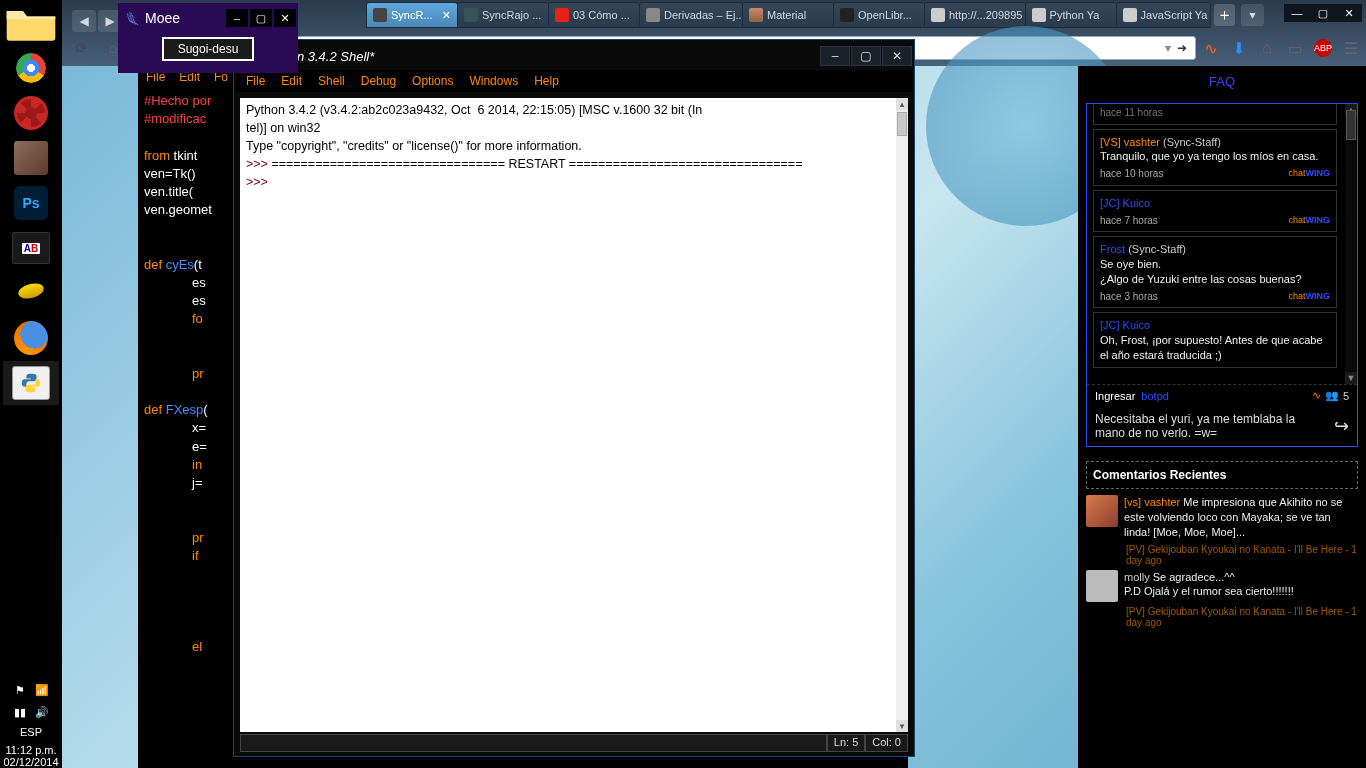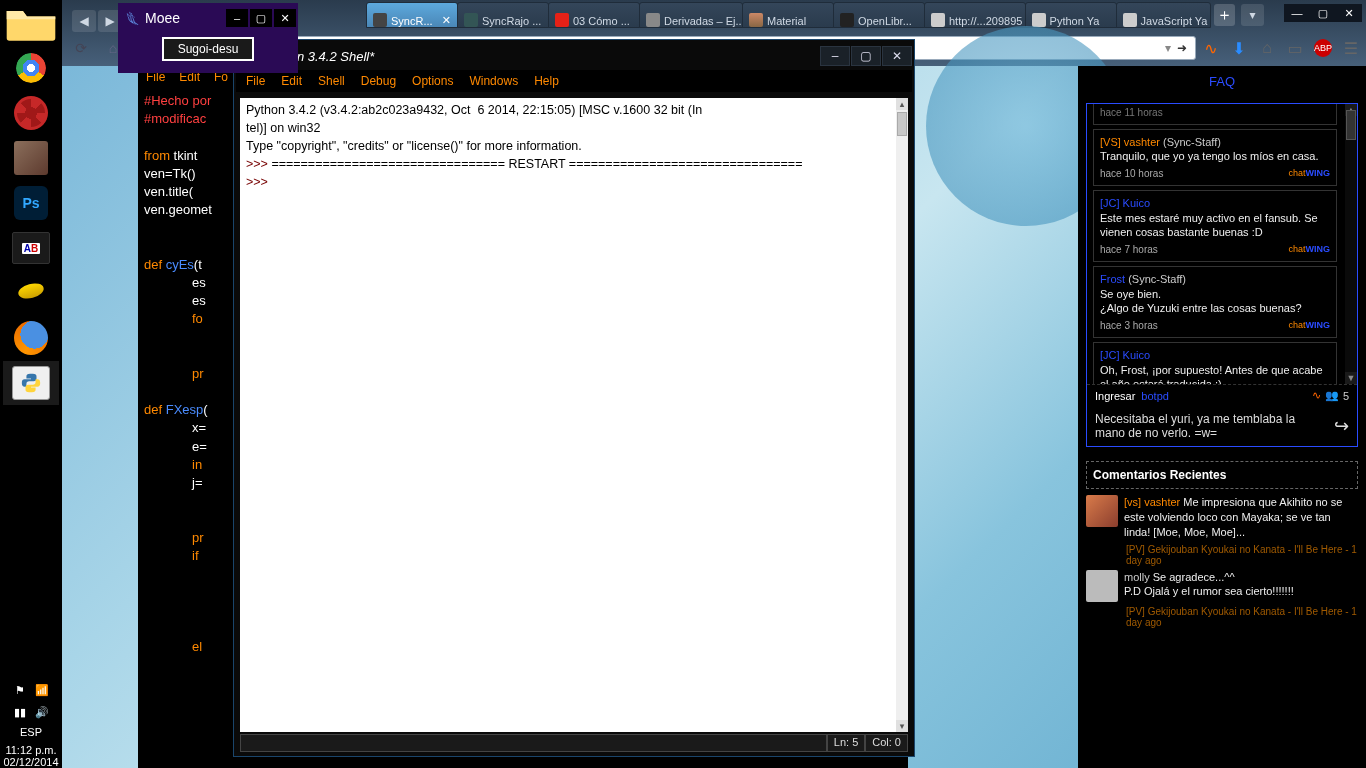--- a/index.html
+++ b/index.html
@@ -26,21 +26,21 @@
 .tray-icons { display:flex; flex-wrap:wrap; gap:6px; justify-content:center; padding:4px; }
 .tray-icons span { width:16px; height:16px; display:inline-block; }
 
 
 .browser-chrome { position:absolute; left:62px; top:0; right:0; height:66px; background: linear-gradient(#2a3b4d,#47607a); }
 .win-controls-top { position:absolute; right:4px; top:4px; display:flex; gap:0; }
 .win-controls-top div { width:26px; height:18px; background:#0f1620; color:#fff; display:flex; align-items:center; justify-content:center; font-size:11px; }
 .browser-nav { position:absolute; left:10px; top:10px; display:flex; gap:2px; }
 .nav-btn { width:24px; height:22px; background:rgba(255,255,255,.12); border-radius:3px; display:flex; align-items:center; justify-content:center; color:#cfd8e3; font-size:12px; }
 .tab-strip { position:absolute; left:44px; top:2px; right:100px; height:28px; display:flex; overflow:hidden; }
-.tab { height:26px; min-width:92px; max-width:104px; background: linear-gradient(#34465a,#2a3b4d); border-radius:3px 3px 0 0; display:flex; align-items:flex-end; padding:0 6px; color:#d0d9e4; font-size:11px; gap:4px; border:1px solid #1f2c3a; margin-right:-1px; white-space:nowrap; overflow:hidden; }
+.tab { height:26px; min-width:92px; max-width:104px; background: linear-gradient(#34465a,#2a3b4d); border-radius:3px 3px 0 0; display:flex; align-items:center; padding:0 6px; color:#d0d9e4; font-size:11px; gap:4px; border:1px solid #1f2c3a; margin-right:-1px; white-space:nowrap; overflow:hidden; }
 .tab.active { background:linear-gradient(#5da9dd,#4a87b7); color:#fff; }
 .tab .favicon { width:14px; height:14px; flex:none; background:#888; border-radius:2px; }
 .tab .close { margin-left:auto; font-size:11px; }
 .tab-add { width:22px; height:22px; background:rgba(255,255,255,.18); border-radius:3px; display:flex; align-items:center; justify-content:center; color:#fff; margin:2px 4px; }
 .url-row { position:absolute; left:6px; right:6px; top:34px; height:28px; display:flex; align-items:center; gap:6px; }
 .url-ctrl { width:26px; height:24px; display:flex; align-items:center; justify-content:center; color:#445; font-size:14px; }
 .url-bar { flex:1; height:24px; background:#fff; border:1px solid #9ab; border-radius:3px; display:flex; align-items:center; padding:0 8px; color:#333; font-size:12px; gap:6px; }
 .url-icons { display:flex; gap:10px; align-items:center; }
 .url-icons span { width:18px; height:18px; display:flex; align-items:center; justify-content:center; color:#666; }
 
@@ -257,21 +257,20 @@
       <div class="chat-msg">
         <span class="chat-user">[VS] vashter</span> <span class="chat-staff">(Sync-Staff)</span>
         <div class="chat-body">Tranquilo, que yo ya tengo los míos en casa.</div>
         <div class="chat-time">
             <span>hace 10 horas</span>
             <span class="chat-brand">chat<b>WING</b></span>
           </div>
       </div>
       <div class="chat-msg">
         <span class="chat-user blue">[JC] Kuico</span>
-        <div class="chat-body">Este mes estaré muy activo en el fansub. Se vienen cosas bastante buenas :D</div>
         <div class="chat-time">
             <span>hace 7 horas</span>
             <span class="chat-brand">chat<b>WING</b></span>
           </div>
       </div>
       <div class="chat-msg">
         <span class="chat-user blue">Frost</span> <span class="chat-staff">(Sync-Staff)</span>
         <div class="chat-body" style="white-space:pre-line">Se oye bien.
 ¿Algo de Yuzuki entre las cosas buenas?</div>
         <div class="chat-time">

